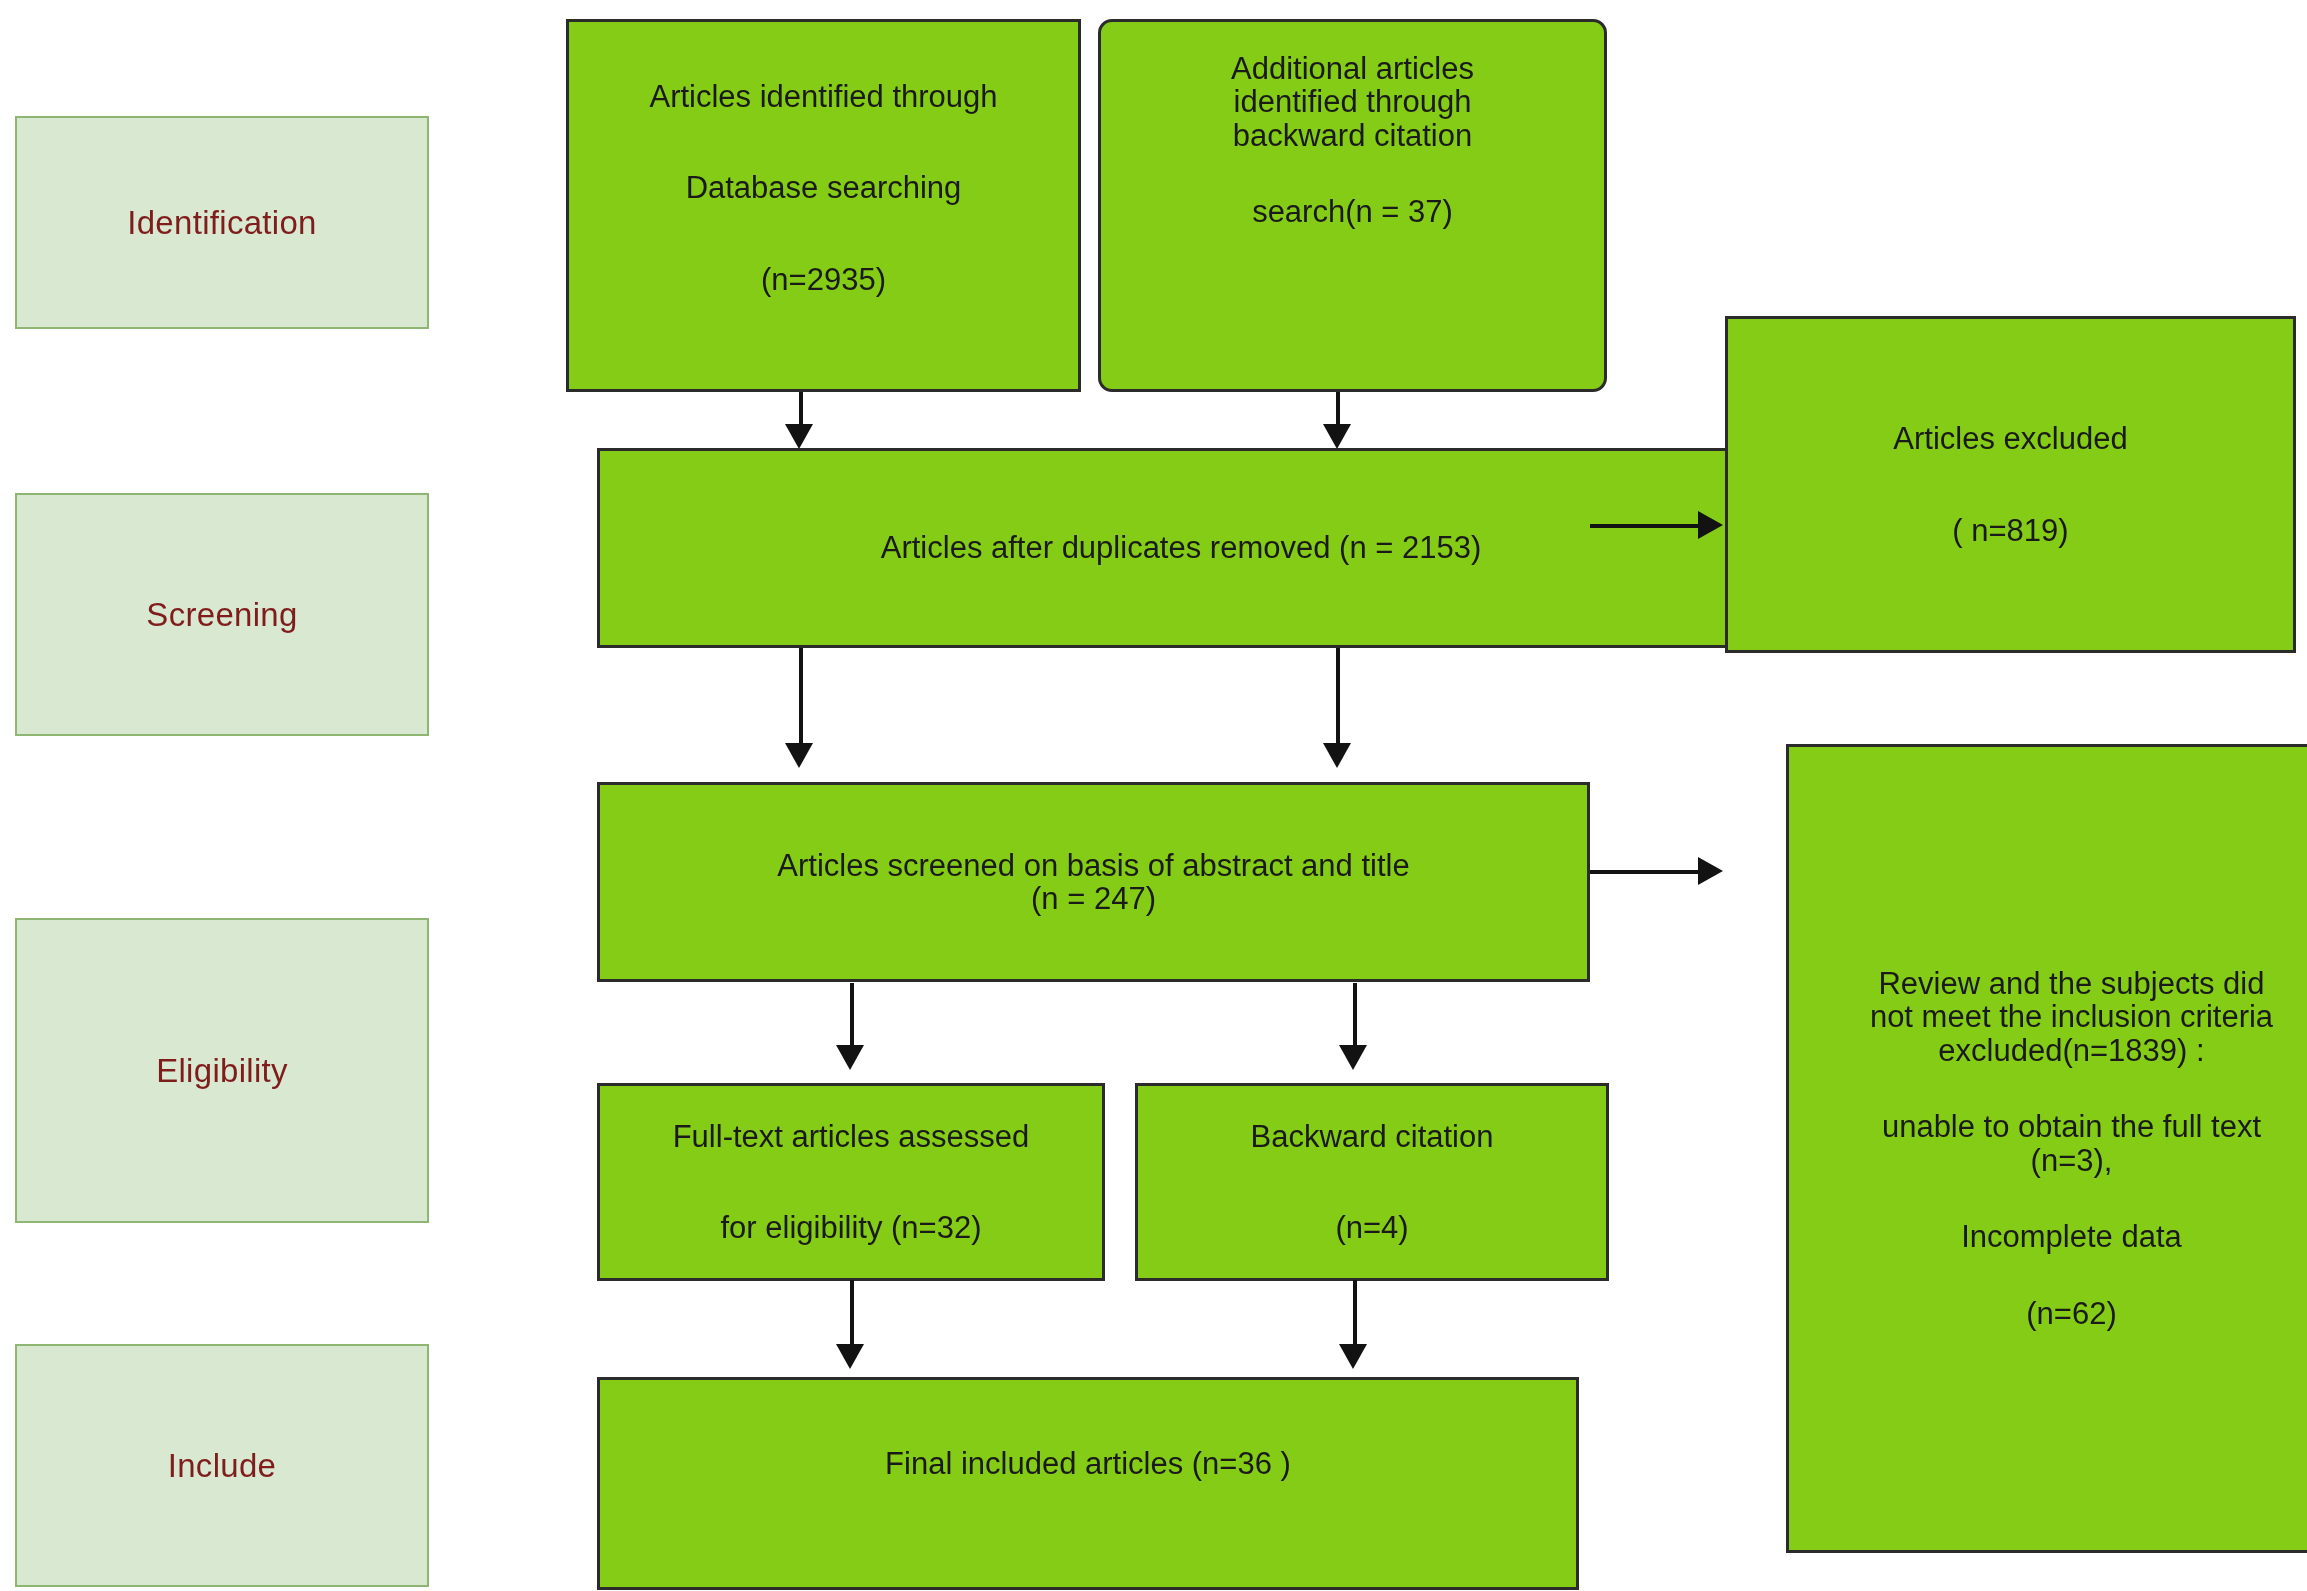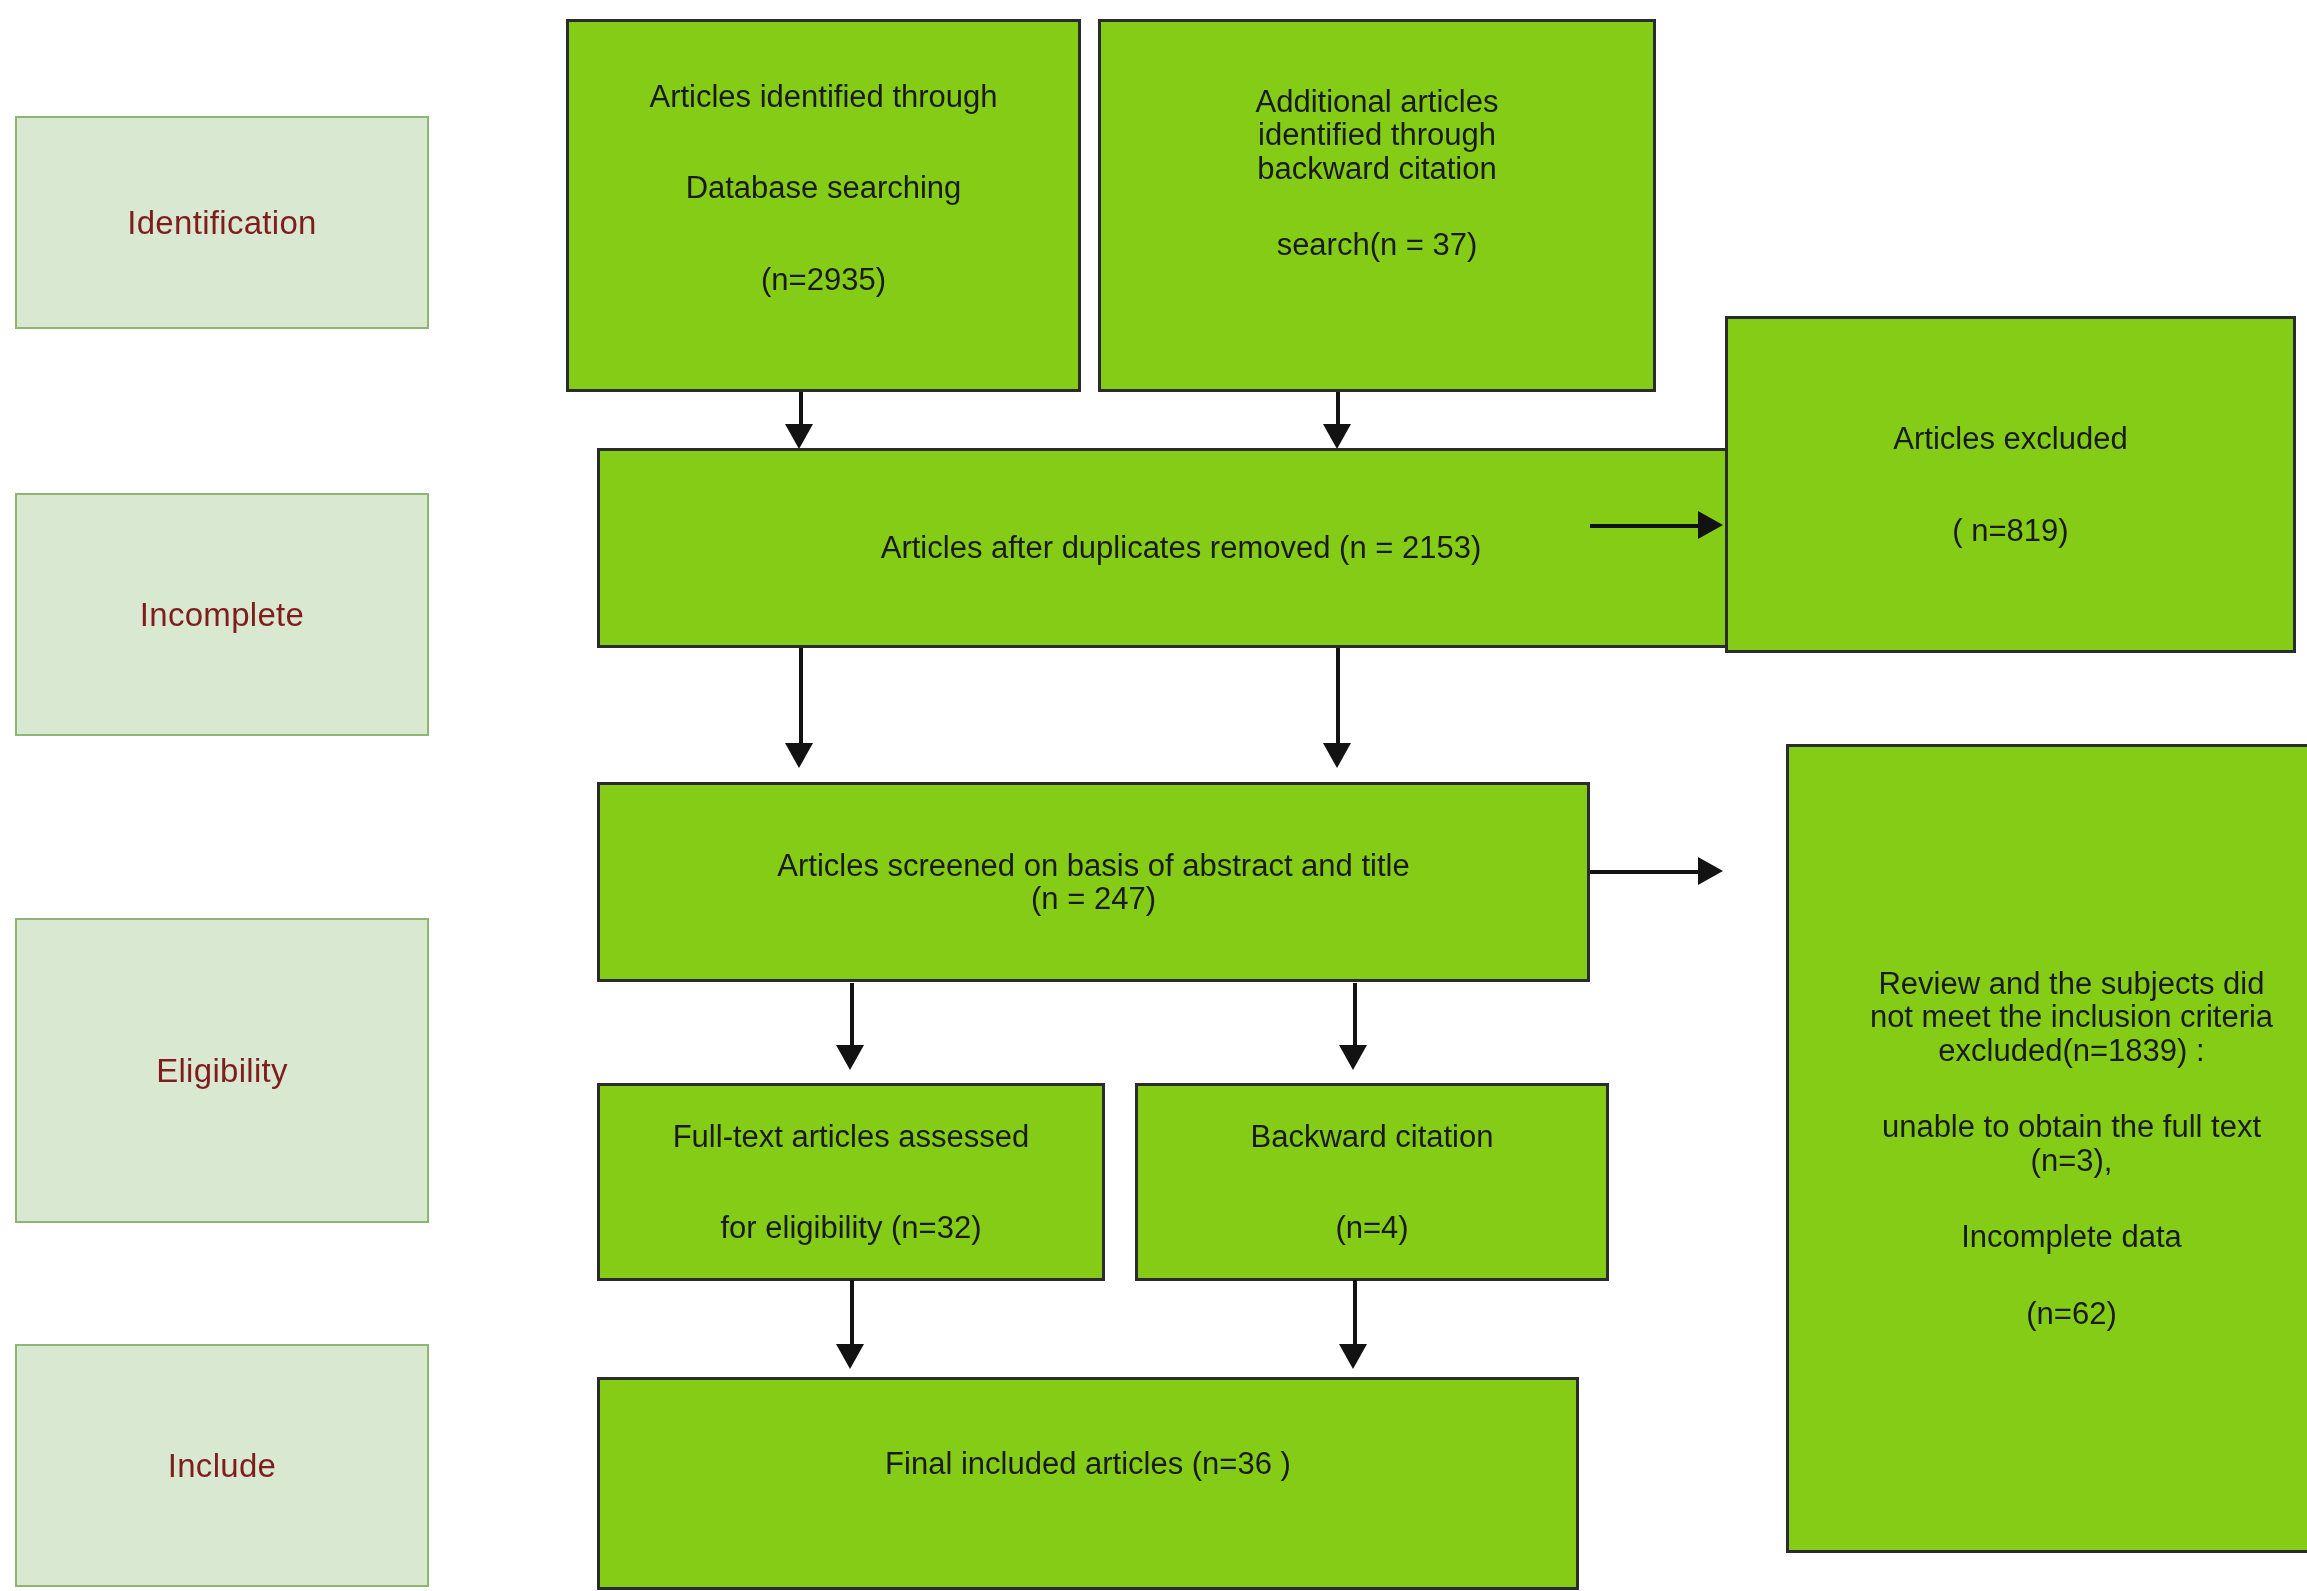--- a/index.html
+++ b/index.html
@@ -53,40 +53,40 @@
 </head>
 <body>
 
 <div id="canvas">
 
   <div class="stage-box" style="left:15px;top:116px;width:414px;height:213px;">
     <span>Identification</span>
   </div>
 
   <div class="stage-box" style="left:15px;top:493px;width:414px;height:243px;">
-    <span>Incomplete</span>
+    <span>Screening</span>
   </div>
 
   <div class="stage-box" style="left:15px;top:918px;width:414px;height:305px;">
     <span>Eligibility</span>
   </div>
 
   <div class="stage-box" style="left:15px;top:1344px;width:414px;height:243px;">
     <span>Include</span>
   </div>
 
   <div class="flow-box" style="left:566px;top:18.7px;width:515px;height:373px;justify-content:flex-start;padding-top:58px;">
     <span class="ln">Articles identified through</span>
     <div class="gap-l"></div>
     <span class="ln">Database searching</span>
     <div class="gap-l"></div>
     <span class="ln">(n=2935)</span>
   </div>
 
-  <div class="flow-box" style="left:1098px;top:18.7px;width:558px;height:373px;justify-content:flex-start;padding-top:63px;">
+  <div class="flow-box" style="left:1098px;top:18.7px;width:509px;height:373px;justify-content:flex-start;padding-top:30px;border-radius:14px;">
     <span class="ln">Additional articles</span>
     <span class="ln">identified through</span>
     <span class="ln">backward citation</span>
     <div class="gap-m"></div>
     <span class="ln">search(n = 37)</span>
   </div>
 
   <div class="vline" style="left:799px;top:392px;height:37px;"></div>
   <div class="arrow-down" style="left:785px;top:424px;"></div>
 

